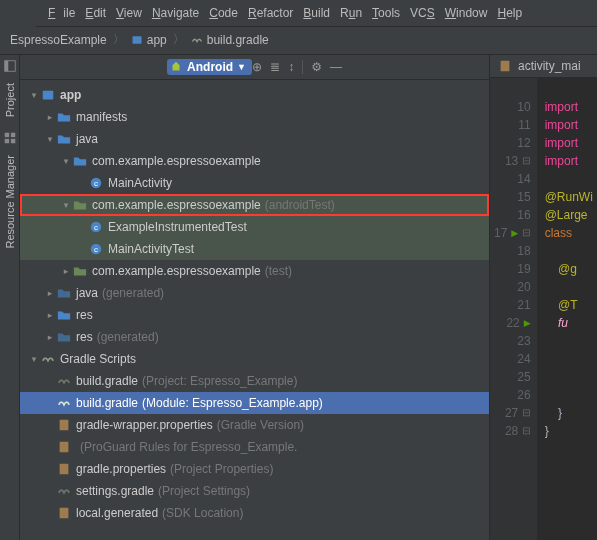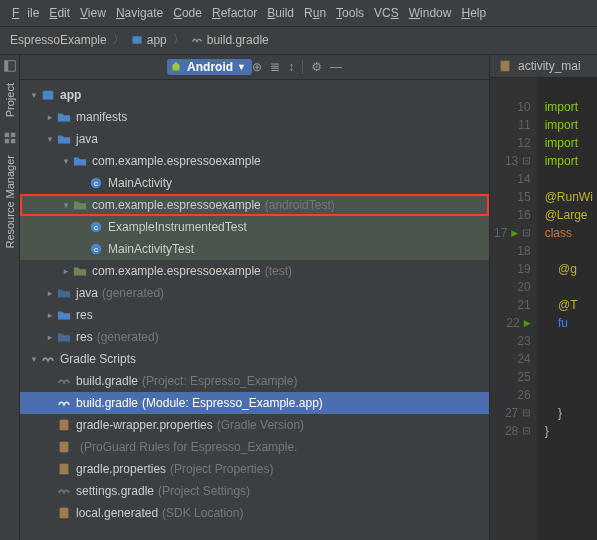--- a/index.html
+++ b/index.html
@@ -1,17 +1,17 @@
 <!DOCTYPE html>
 <html><head>
 <meta charset="utf-8">
 <style>
   * { margin: 0; padding: 0; box-sizing: border-box; font-family: "Segoe UI", Arial, sans-serif; }
   body { background: #3c3f41; color: #bbb; font-size: 12px; width: 597px; height: 540px; overflow: hidden; position: relative; }
-  .menubar { display: flex; gap: 2px; padding: 4px 8px; background: #3c3f41; border-bottom: 1px solid #2b2b2b; }
+  .menubar { display: flex; gap: 2px; padding: 4px 8px; background: #3c3f41; border-bottom: 1px solid #2b2b2b; margin-left: 36px; }
   .menubar span { padding: 2px 4px; cursor: pointer; }
   .menubar span u { text-decoration: underline; }
   .breadcrumb { display: flex; align-items: center; gap: 6px; padding: 4px 0 6px 10px; background: #3c3f41; border-bottom: 1px solid #2b2b2b; }
   .bc-item { color: #bbb; }
   .bc-sep { color: #777; }
   .bc-icon { width: 12px; height: 12px; display: inline-block; vertical-align: middle; margin-right: 4px; }
   .main { display: flex; height: calc(100% - 48px); }
   .gutter-left { width: 20px; background: #3c3f41; border-right: 1px solid #2b2b2b; display: flex; flex-direction: column; align-items: center; padding-top: 4px; }
   .gutter-tab { writing-mode: vertical-rl; transform: rotate(180deg); font-size: 11px; padding: 6px 2px; color: #bbb; cursor: pointer; margin-bottom: 8px; }
   .gutter-icon { width: 14px; height: 14px; margin-bottom: 4px; }
@@ -35,24 +35,24 @@
   .row.selected .label, .row.selected .suffix { color: #fff; }
   .editor { flex: 1; background: #2b2b2b; display: flex; flex-direction: column; }
   .editor-tab { display: flex; align-items: flex-start; gap: 6px; padding: 4px 8px; background: #3c3f41; border-bottom: 1px solid #2b2b2b; font-size: 12px; }
   .editor-body { flex: 1; display: flex; overflow: hidden; font-family: Consolas, monospace; font-size: 12px; }
   .lnums { background: #313335; color: #606366; text-align: right; padding: 2px 6px 2px 4px; }
   .lnums div { height: 18px; line-height: 18px; display:flex; align-items:center; justify-content:flex-end; gap:4px;}
   .gut-run { color:#4e9a06; font-size:9px;}
   .gut-fold { color:#666; font-size:10px;}
   .code { padding: 2px 0 2px 8px; }
   .code div { height: 18px; line-height: 18px; white-space: pre; }
-  .kw-import { color: #84cc16; }
+  .kw-import { color: #ec4899; }
   .kw-anno { color: #bbb529; }
   .kw-class { color: #cc7832; }
-  .kw-fun { color: #3b82f6; }
+  .kw-fun { color: #f9a8d4; font-style: italic; }
   .brace { color: #a9b7c6; }
   .sep-v { width:1px; height:14px; background:#555; }
   
   .svg-folder { fill: #6a8759; }
   .svg-folder-blue { fill: #4a86c7; }
   .svg-class { fill: #4a86c7; }
   .svg-prop { fill: #9e7b4f; }
   .svg-gen { fill: #4a86c7; opacity:.6; }
 </style>
 </head>

